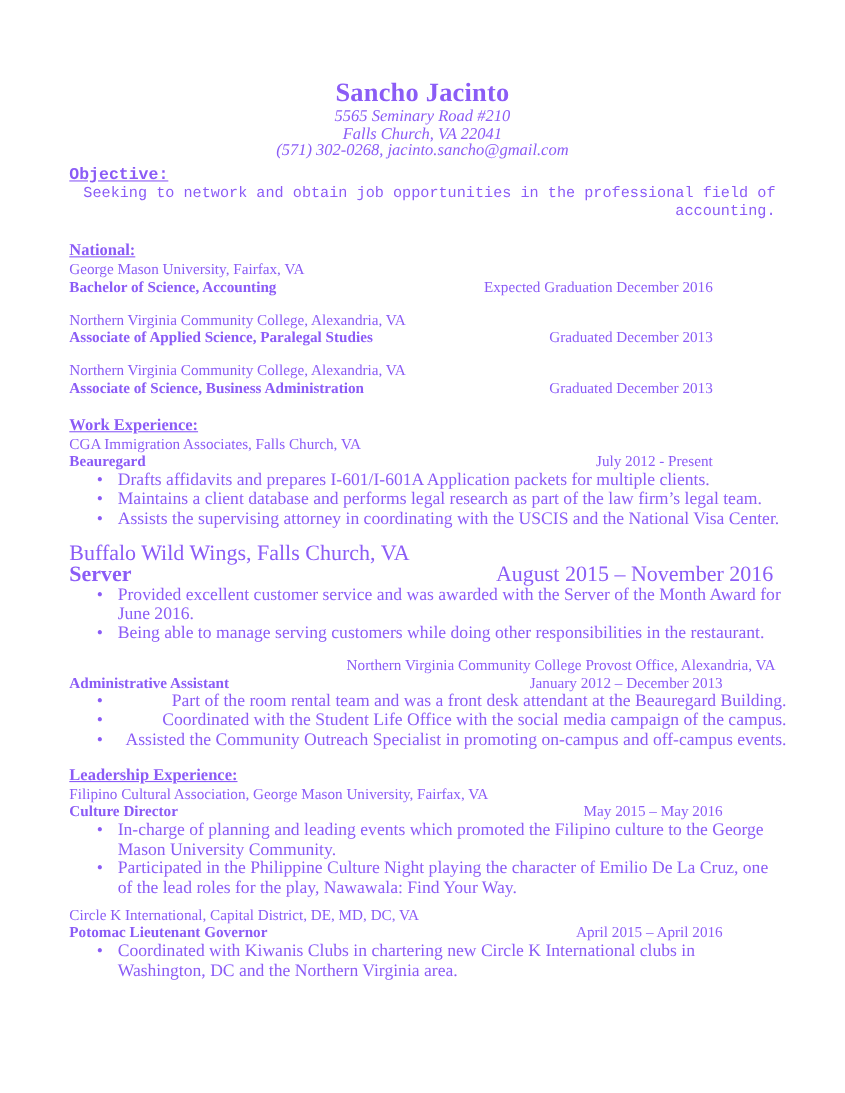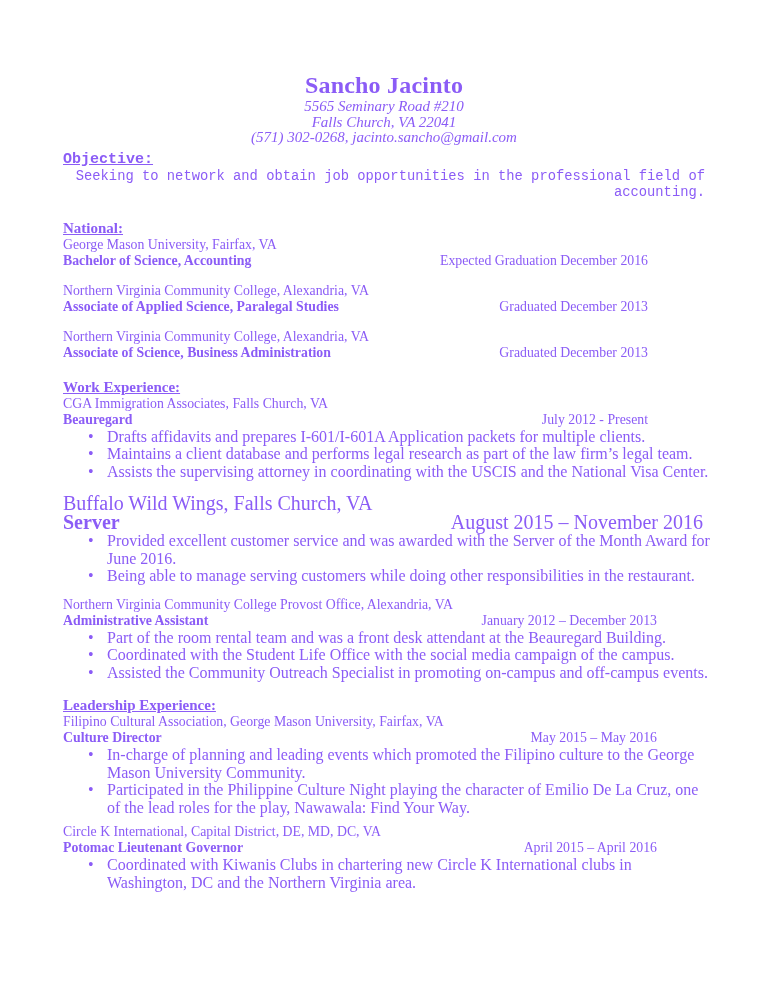--- a/index.html
+++ b/index.html
@@ -46,21 +46,21 @@
   .title-row { display: flex; justify-content: space-between; align-items: baseline; font-family: Liberation Serif, serif; }
   .bold-title { font-weight: bold; }
   .date-off-a { margin-right: 57px; white-space: nowrap; }
   .date-off-b { margin-right: 48px; white-space: nowrap; }
   .date-off-0 { margin-right: 2px; white-space: nowrap; }
 
   .job-large .company-line,
   .job-large .title-row { font-size: 20px; line-height: 19px; }
 
   .mt14 { margin-top: 14px; }
-  .mt12 { margin-top: 12px; }
+  .mt12 { margin-top: 12px; text-align: right; }
   .mt8  { margin-top: 8px; }
 
   ul.bullets {
     margin: 0 -10px 0 0;
     padding: 0 0 0 44px;
     list-style: none;
   }
   ul.bullets li {
     position: relative;
     line-height: 17.5px;

